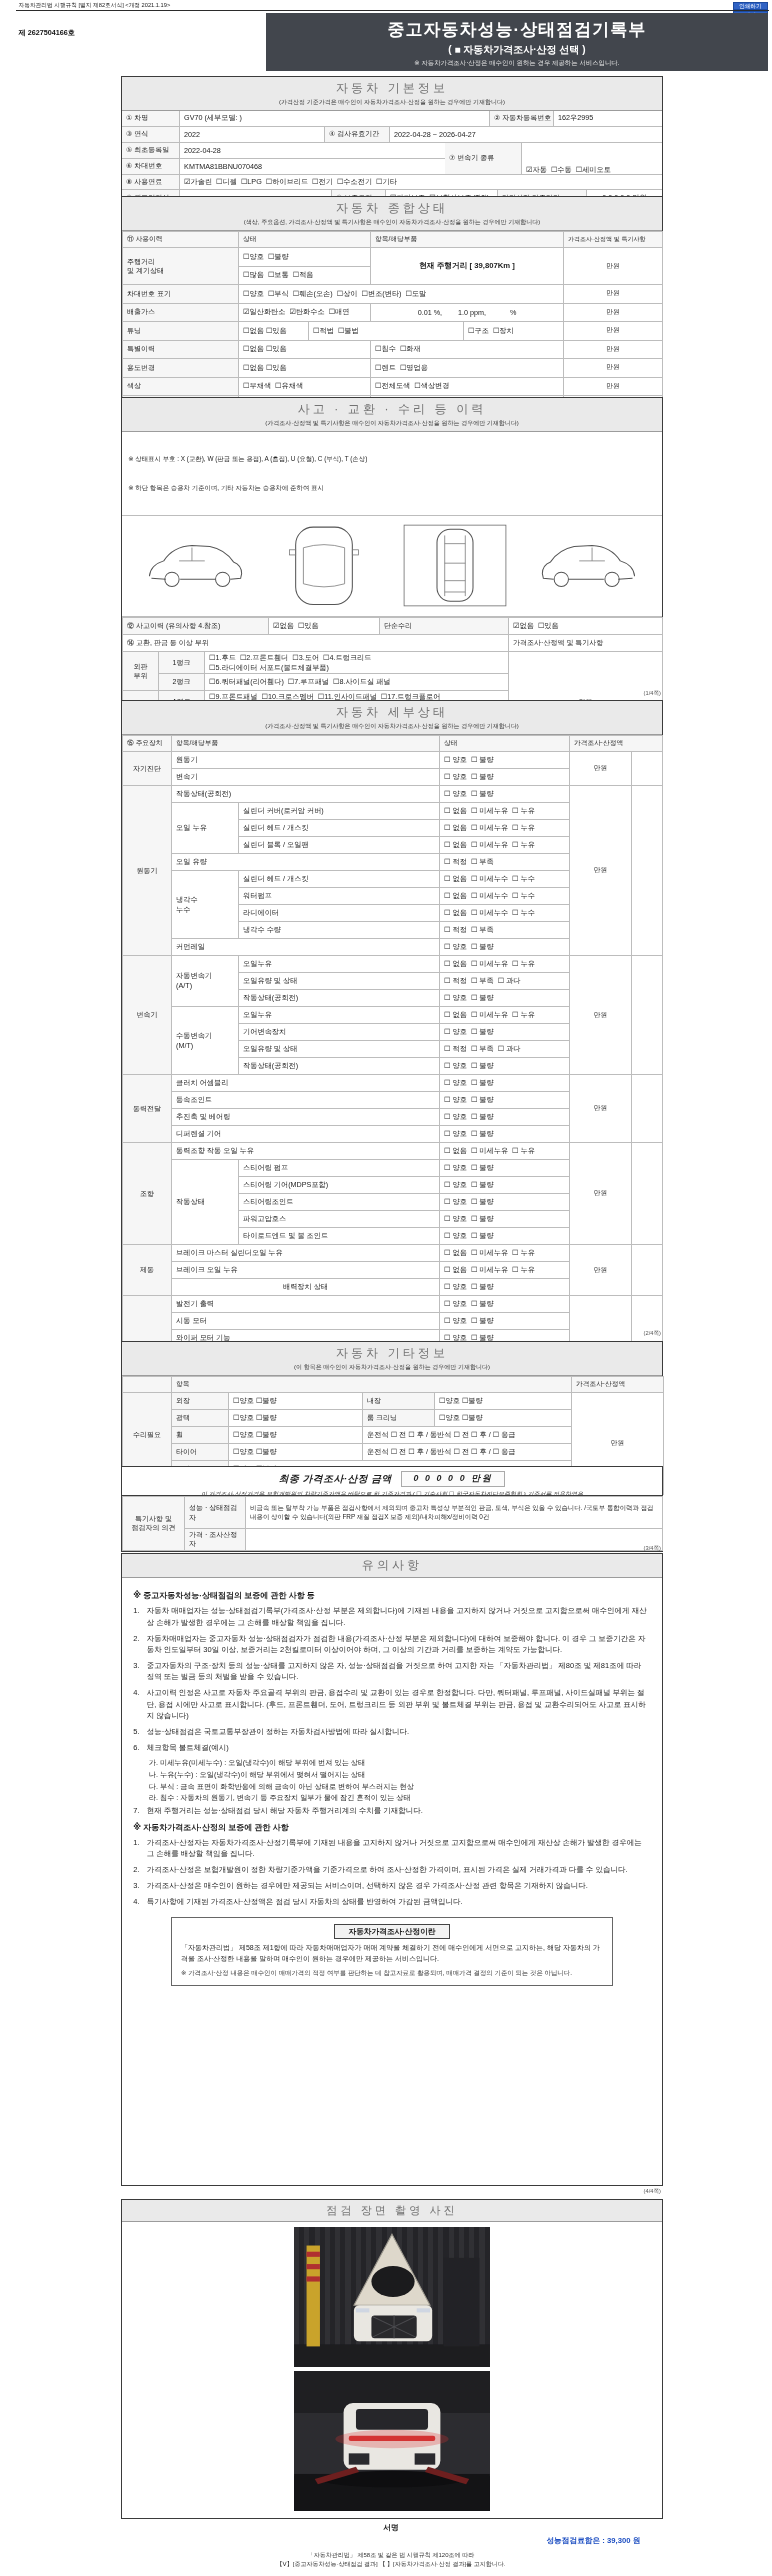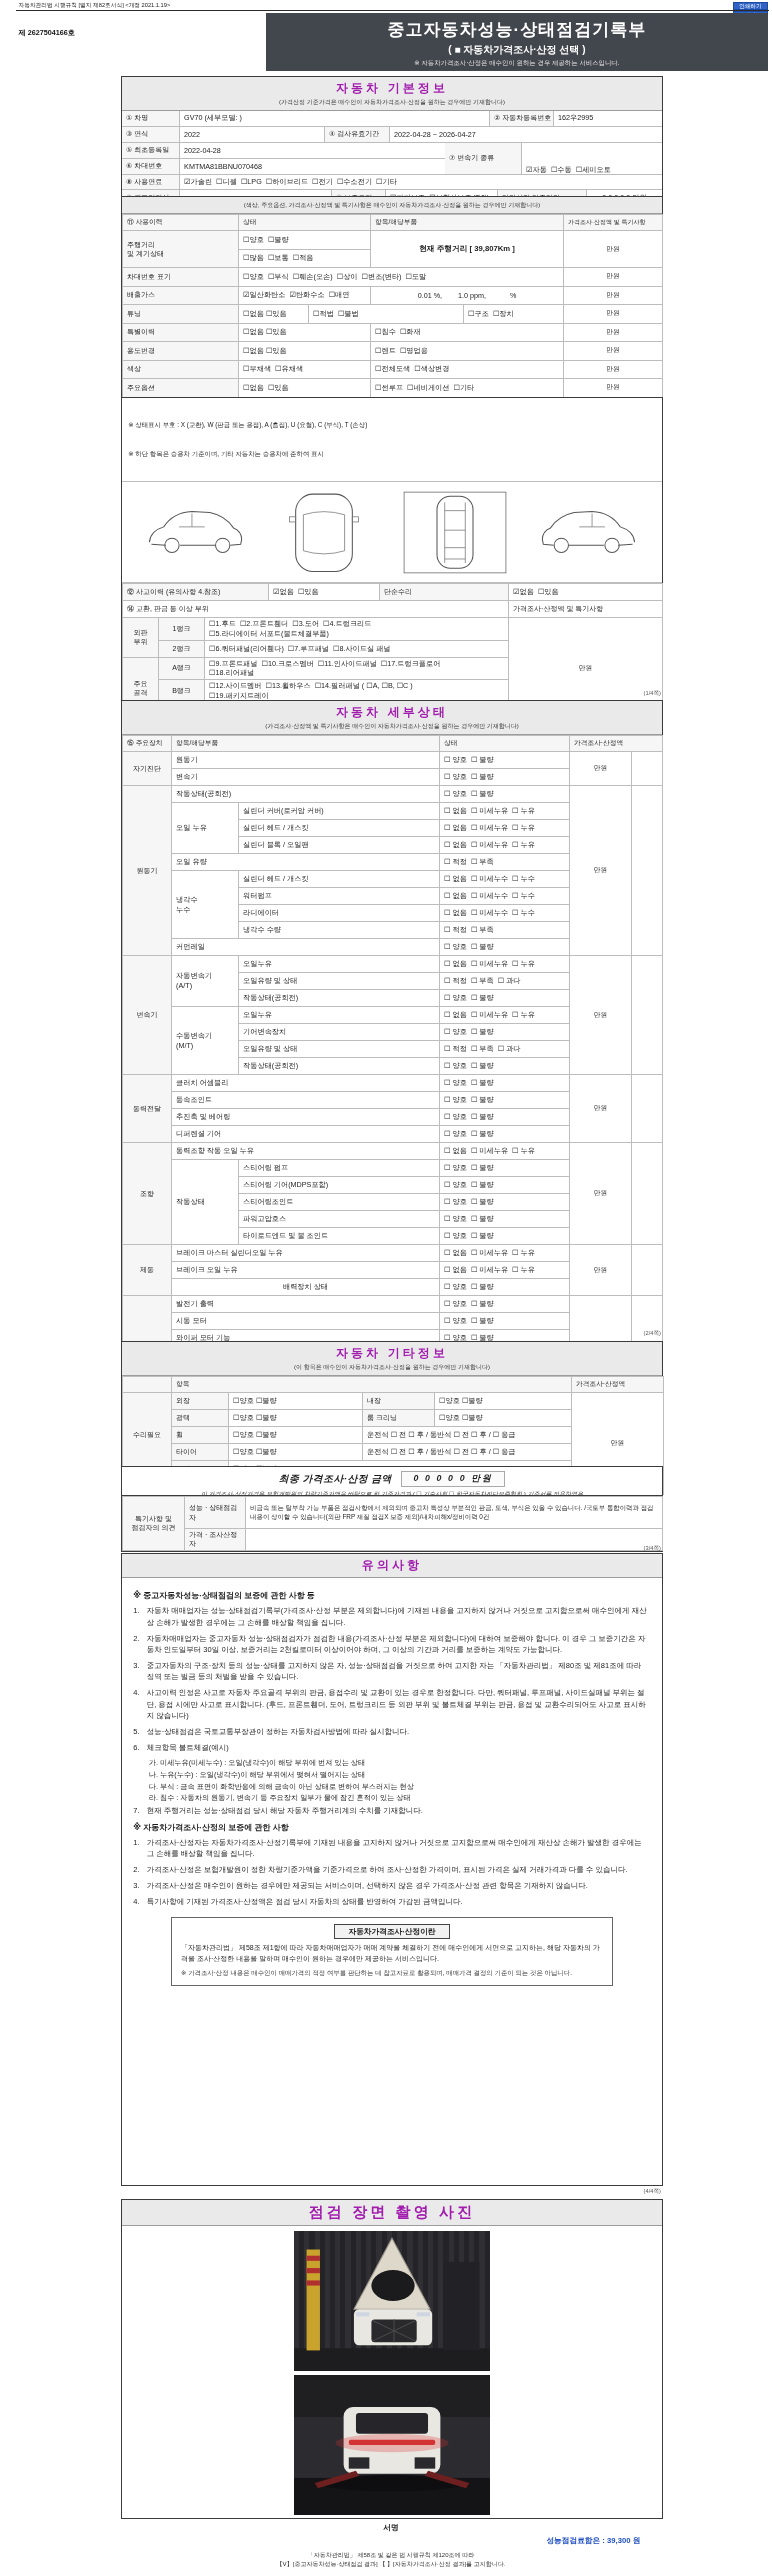--- a/index.html
+++ b/index.html
@@ -9,21 +9,21 @@
   .topline{position:absolute;top:1.5px;left:18.5px;font-size:5.7px;color:#222;}
   .top-buttons{position:absolute;top:1.5px;right:5.2px;display:flex;flex-direction:column;gap:1px;}
   .chip{background:#2f62c4;border:0.5px solid #1c4a9e;color:#fff;font-size:5.7px;line-height:6.7px;padding:0 5.2px;text-align:center;cursor:pointer;}
   .doc-no{position:absolute;top:28px;left:18.5px;font-size:7.2px;font-weight:bold;color:#111;}
   .band{position:absolute;top:13px;left:266px;right:5.2px;height:58px;background:#42464d;color:#fff;text-align:center;}
   .band .t1{font-size:17px;font-weight:bold;letter-spacing:1px;padding-top:5.2px;}
   .band .t2{font-size:10px;font-weight:bold;margin-top:1.5px;}
   .band .t3{font-size:6.4px;color:#e8e8e8;margin-top:2.1px;}
   .sec{position:absolute;left:121px;width:540px;border:1px solid #3b3b3b;background:#fff;box-sizing:content-box;}
   .sec-head{background:#eaeaea;text-align:center;border-bottom:0.5px solid #9c9c9c;padding:3.1px 0 2.6px 0;}
-  .sec-title{font-size:12px;font-weight:bold;letter-spacing:3.1px;color:#a21caf;}
+  .sec-title{font-size:12px;font-weight:normal;letter-spacing:3.1px;color:#737373;}
   .sec-sub{font-size:6px;color:#333;margin-top:1px;}
   
   .r{display:flex;}
   .c{border-right:0.5px solid #bdbdbd;border-bottom:0.5px solid #bdbdbd;box-sizing:border-box;
      padding:1.5px 4.1px;font-size:7.2px;display:flex;align-items:center;overflow:hidden;white-space:pre;}
   .r .c:last-child{border-right:none;}
   .lblc{background:#f6f6f6;font-size:7px;}
   
   table{border-collapse:collapse;table-layout:fixed;width:100%;}
   td{border:0.5px solid #bdbdbd;font-size:7.2px;padding:1px 4.1px;height:14px;vertical-align:middle;overflow:hidden;white-space:nowrap;}
@@ -122,20 +122,21 @@
       <div class="c" style="width:152px">G4KR</div>
       <div class="c lblc" style="width:54px">⑩ 보증유형</div>
       <div class="c" style="width:112px"><span>☐자가보증  ☑보험사보증</span>&nbsp;<span style="font-size:5.7px">[한화]</span></div>
       <div class="c lblc" style="width:89px">가격산정 기준가격</div>
       <div class="c" style="width:75px;justify-content:center">0 0 0 0 0 만원</div>
     </div>
   </section>
 
   <section class="sec" style="top:196px;">
     <div class="sec-head">
+      <div class="sec-title">자동차 종합상태</div>
       <div class="sec-sub">(색상, 주요옵션, 가격조사·산정액 및 특기사항은 매수인이 자동차가격조사·산정을 원하는 경우에만 기재합니다)</div>
     </div>
     <table>
       <colgroup>
           <col style="width:116px">
           <col style="width:70px">
           <col style="width:62px">
           <col style="width:93px">
           <col style="width:100px">
           <col style="width:99px">
@@ -205,20 +206,24 @@
             <td class="lbl" style="height: 15.5px;">리콜대상</td>
             <td colspan="2" class="opts" style="height: 15.5px;">☐해당없음  ☐해당</td>
             <td colspan="2" class="opts" style="height: 15.5px;">☐이행  ☐미이행</td>
             <td class="price" style="height: 15.5px;">만원</td>
           </tr>
         </tbody>
     </table>
   </section>
 
   <section class="sec" style="top:397px;">
+    <div class="sec-head">
+      <div class="sec-title">사고 · 교환 · 수리 등 이력</div>
+      <div class="sec-sub">(가격조사·산정액 및 특기사항은 매수인이 자동차가격조사·산정을 원하는 경우에만 기재합니다)</div>
+    </div>
     <div class="legend">
       <div>※ 상태표시 부호 : X (교환), W (판금 또는 용접), A (흠집), U (요철), C (부식), T (손상)</div>
       <div>※ 하단 항목은 승용차 기준이며, 기타 자동차는 승용차에 준하여 표시</div>
     </div>
     <div class="diagrams">
       <svg width="103" height="82" viewBox="0 0 200 160">
         <path d="M12 100 Q14 78 40 70 Q58 42 95 40 L130 42 Q160 48 176 72 Q192 78 192 95 L190 104 L170 106 M140 106 L72 106 M44 106 L16 104 Z" fill="none" stroke="#555" stroke-width="2"></path>
         <circle cx="56" cy="106" r="14" fill="none" stroke="#555" stroke-width="2"></circle>
         <circle cx="155" cy="106" r="14" fill="none" stroke="#555" stroke-width="2"></circle>
         <path d="M70 70 L120 70 M95 44 L95 70" fill="none" stroke="#777" stroke-width="1.5"></path>
@@ -675,21 +680,21 @@
           <span class="n-no">4.</span>
           <span>특기사항에 기재된 가격조사·산정액은 점검 당시 자동차의 상태를 반영하여 가감된 금액입니다.</span>
         </div>
         <div class="n-boxwrap"><div class="n-boxtitle">자동차가격조사·산정이란</div><div class="n-boxtext">「자동차관리법」 제58조 제1항에 따라 자동차매매업자가 매매 계약을 체결하기 전에 매수인에게 서면으로 고지하는, 해당 자동차의 가격을 조사·산정한 내용을 말하며 매수인이 원하는 경우에만 제공하는 서비스입니다.</div><div class="n-boxnote">※ 가격조사·산정 내용은 매수인이 매매가격의 적정 여부를 판단하는 데 참고자료로 활용되며, 매매가격 결정의 기준이 되는 것은 아닙니다.</div></div>
       </div>
   </section>
   <div class="marker" style="top:2188px">(4/4쪽)</div>
 
   <section class="sec" style="top:2199px;height:318px;">
     <div class="sec-head">
-      <div class="sec-title" style="font-size:15px">점검 장면 촬영 사진</div>
+      <div class="sec-title" style="font-size:11px">점검 장면 촬영 사진</div>
     </div>
     <div style="padding:5.2px 0 0 0">
       <div class="photo photo1">
         <svg width="196" height="140" viewBox="0 0 380 272">
           <rect x="0" y="228" width="380" height="44" fill="#1d1d1f"></rect>
           <rect x="24" y="36" width="26" height="196" fill="#c9a32b"></rect>
           <rect x="24" y="48" width="26" height="10" fill="#b03030"></rect>
           <rect x="24" y="72" width="26" height="10" fill="#b03030"></rect>
           <rect x="24" y="96" width="26" height="10" fill="#b03030"></rect>
           <polygon points="190,14 264,152 116,152" fill="#ded8cb" stroke="#9a968c" stroke-width="2"></polygon>

